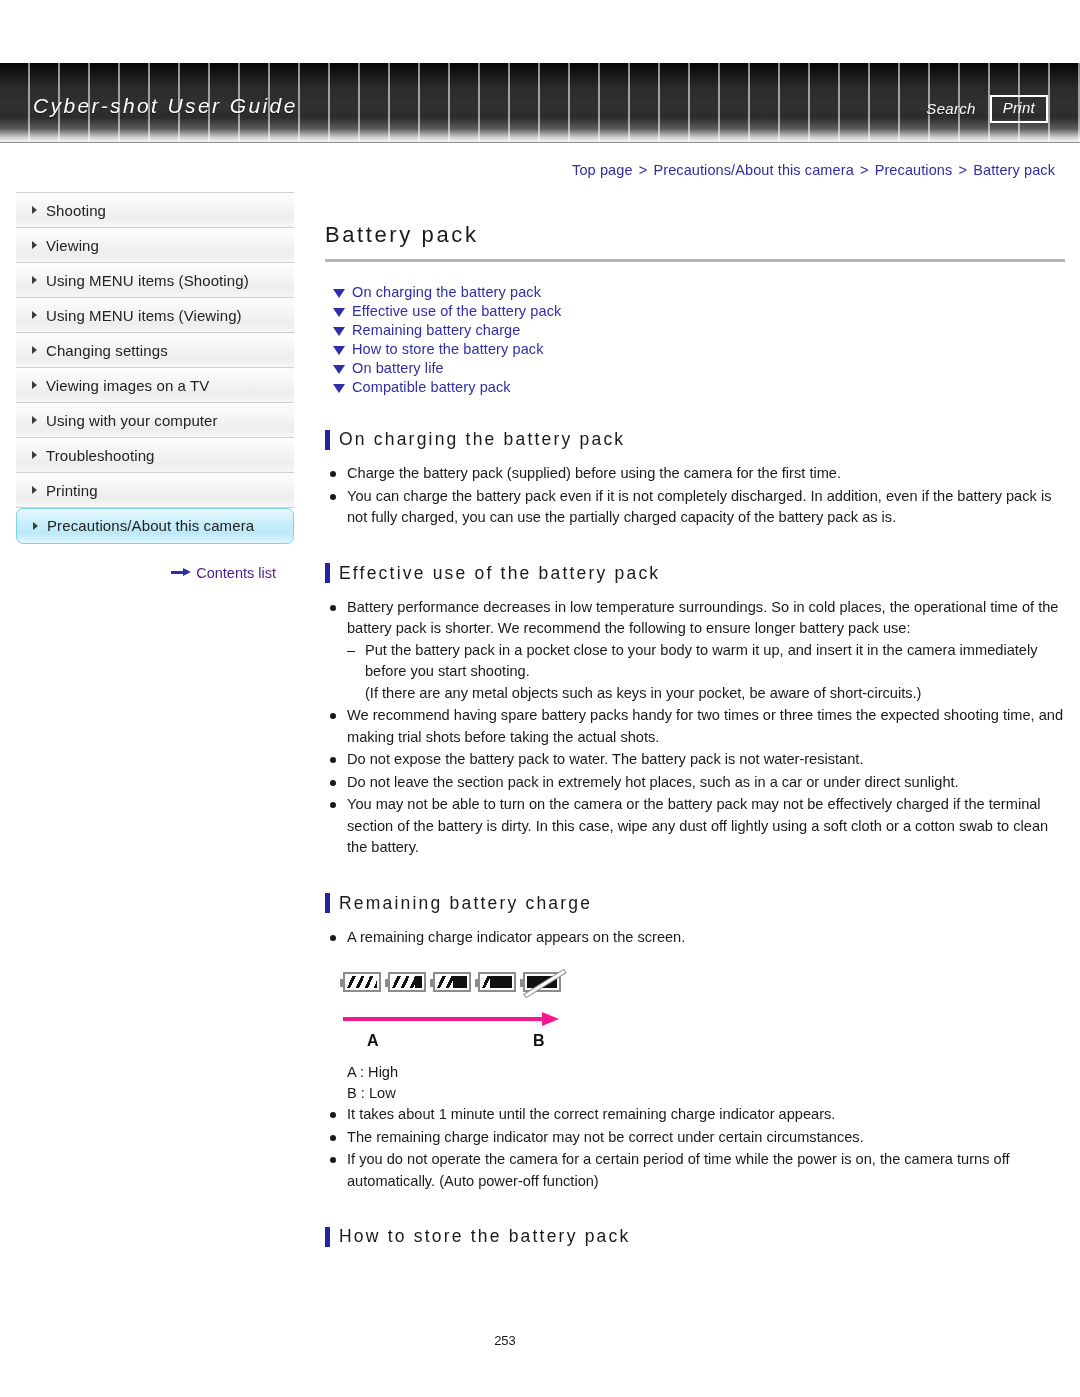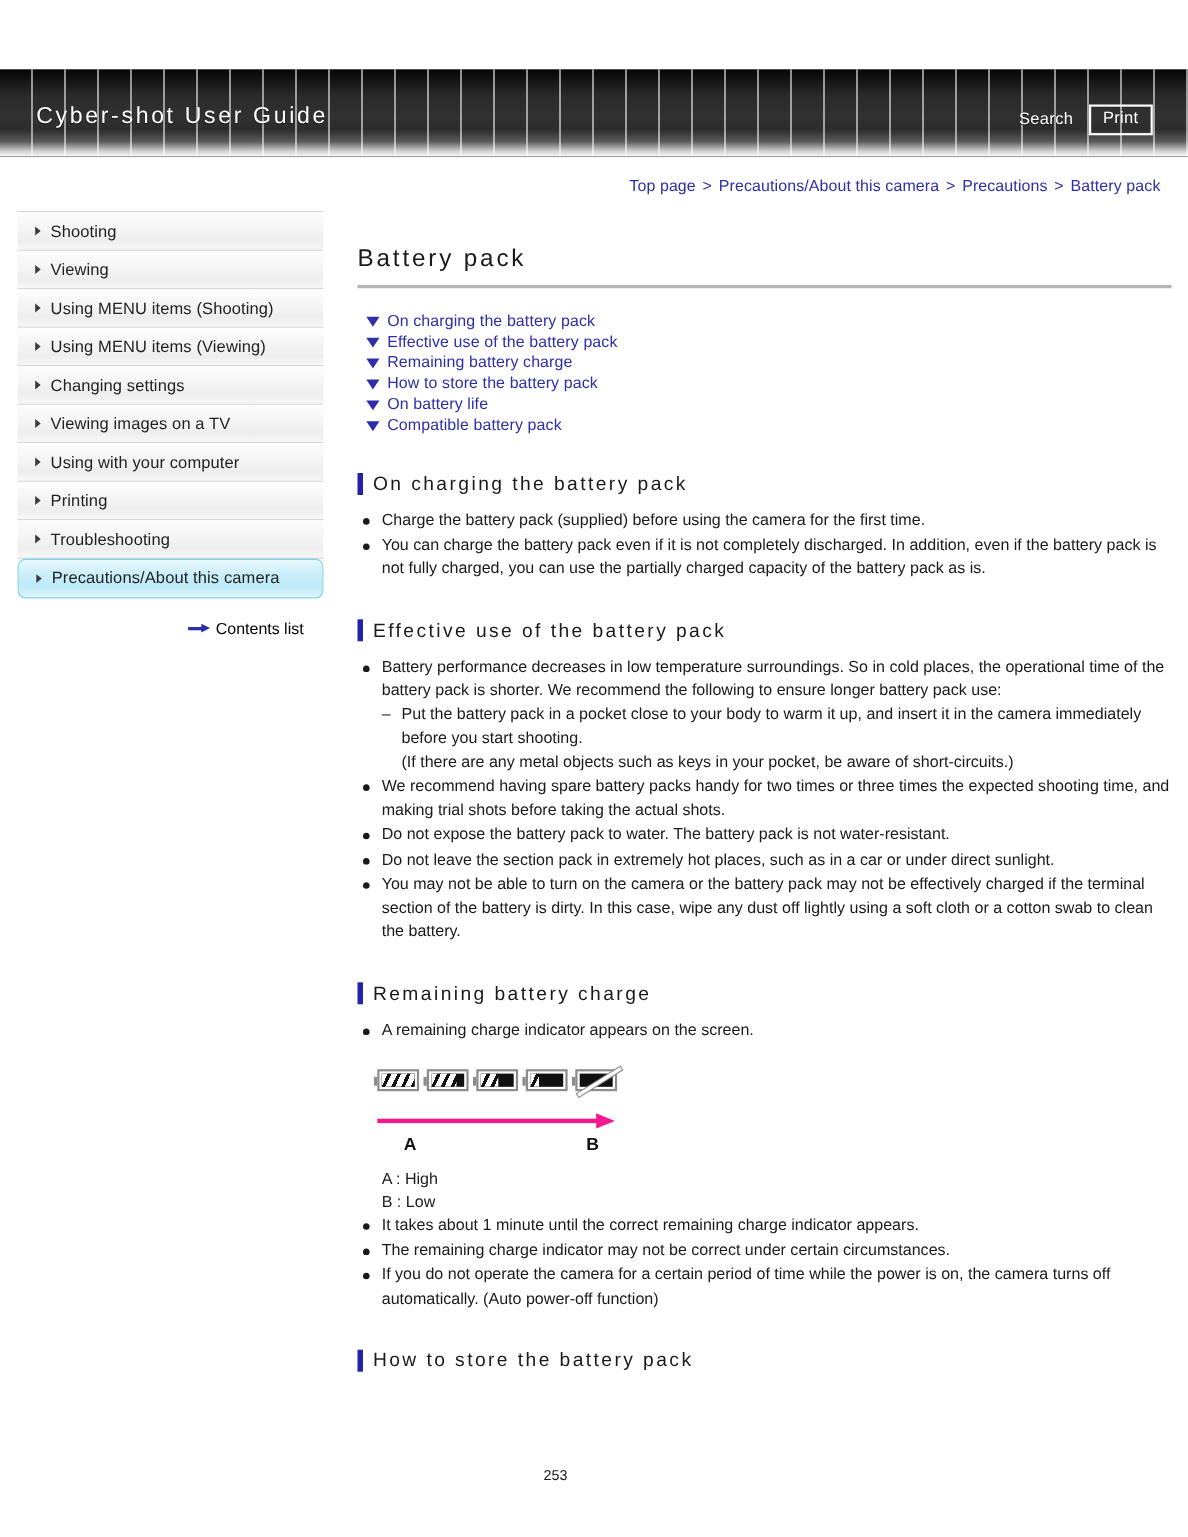--- a/index.html
+++ b/index.html
@@ -49,20 +49,21 @@
     content: "";
     position: absolute;
     left: 0; right: 0; bottom: 0;
     height: 1px;
     background: #8a8a8a;
   }
   .header-inner {
     position: relative;
     width: 1080px;
     height: 100px;
+    font-style: italic;
   }
   .brand {
     position: absolute;
     left: 33px;
     top: 31px;
     font-size: 21px;
     letter-spacing: 2.4px;
     color: #ffffff;
     font-weight: normal;
     white-space: nowrap;
@@ -151,21 +152,21 @@
   }
   .contents-link-wrap {
     margin-top: 19px;
     text-align: right;
     padding-right: 18px;
   }
   .contents-link {
     display: inline-flex;
     align-items: center;
     gap: 5px;
-    color: #000000;
+    color: #4c1d95;
     font-size: 14.5px;
     text-decoration: none;
     white-space: nowrap;
   }
   .arrow-right-icon {
     display: inline-block;
     position: relative;
     width: 20px;
     height: 9px;
   }
@@ -467,25 +468,25 @@
     <li class="nav-item">
       <span class="tri"></span>
       <span>Viewing images on a TV</span>
     </li>
     <li class="nav-item">
       <span class="tri"></span>
       <span>Using with your computer</span>
     </li>
     <li class="nav-item">
       <span class="tri"></span>
+      <span>Troubleshooting</span>
+    </li>
+    <li class="nav-item">
+      <span class="tri"></span>
       <span>Printing</span>
-    </li>
-    <li class="nav-item">
-      <span class="tri"></span>
-      <span>Troubleshooting</span>
     </li>
     <li class="nav-item active">
       <span class="tri"></span>
       <span>Precautions/About this camera</span>
     </li>
   </ul>
   <div class="contents-link-wrap">
     <a class="contents-link" href="#">
       <span class="arrow-right-icon"></span>
       <span>Contents list</span>

